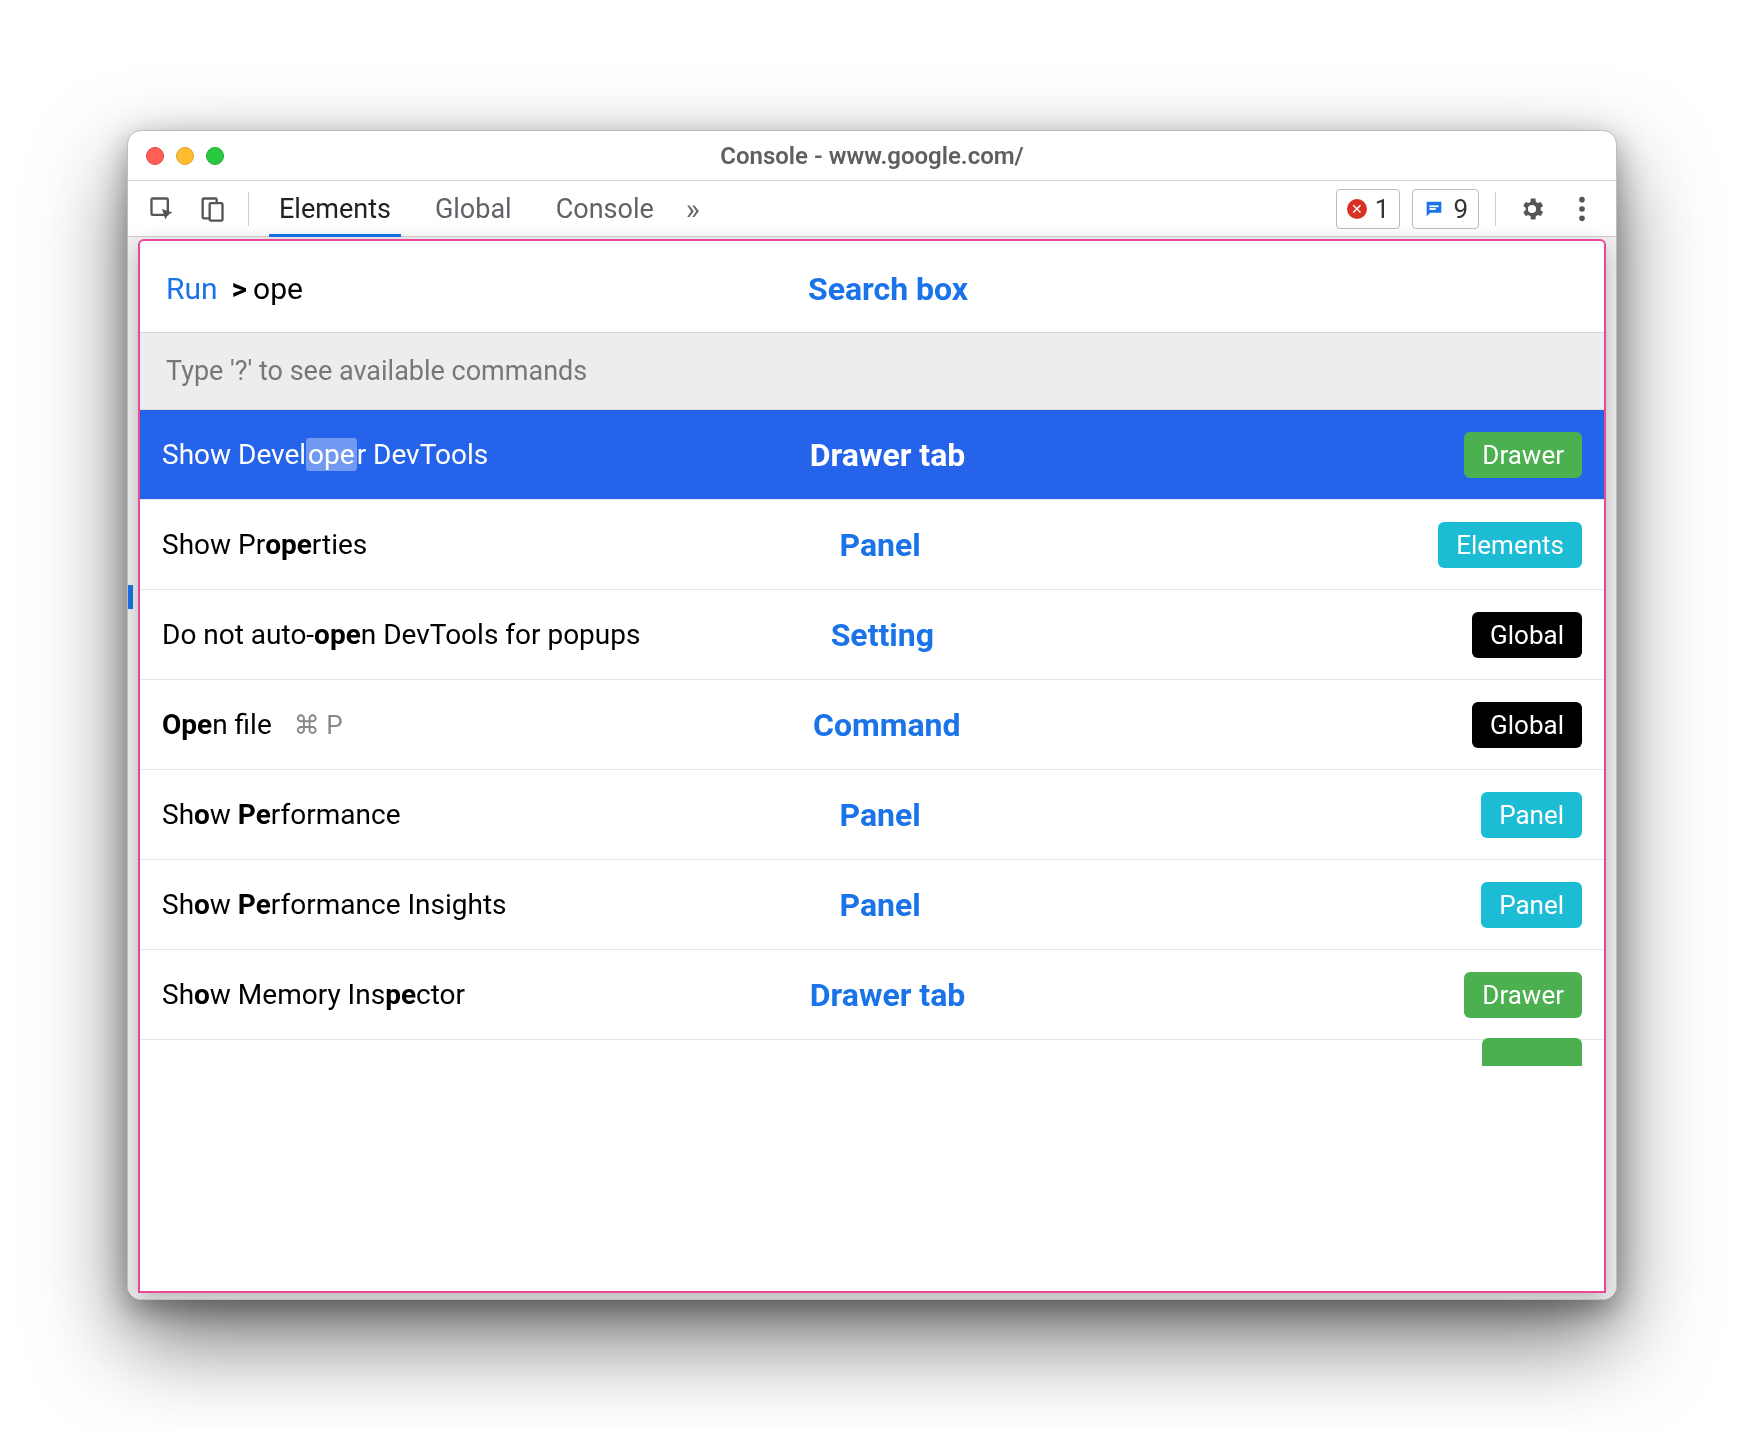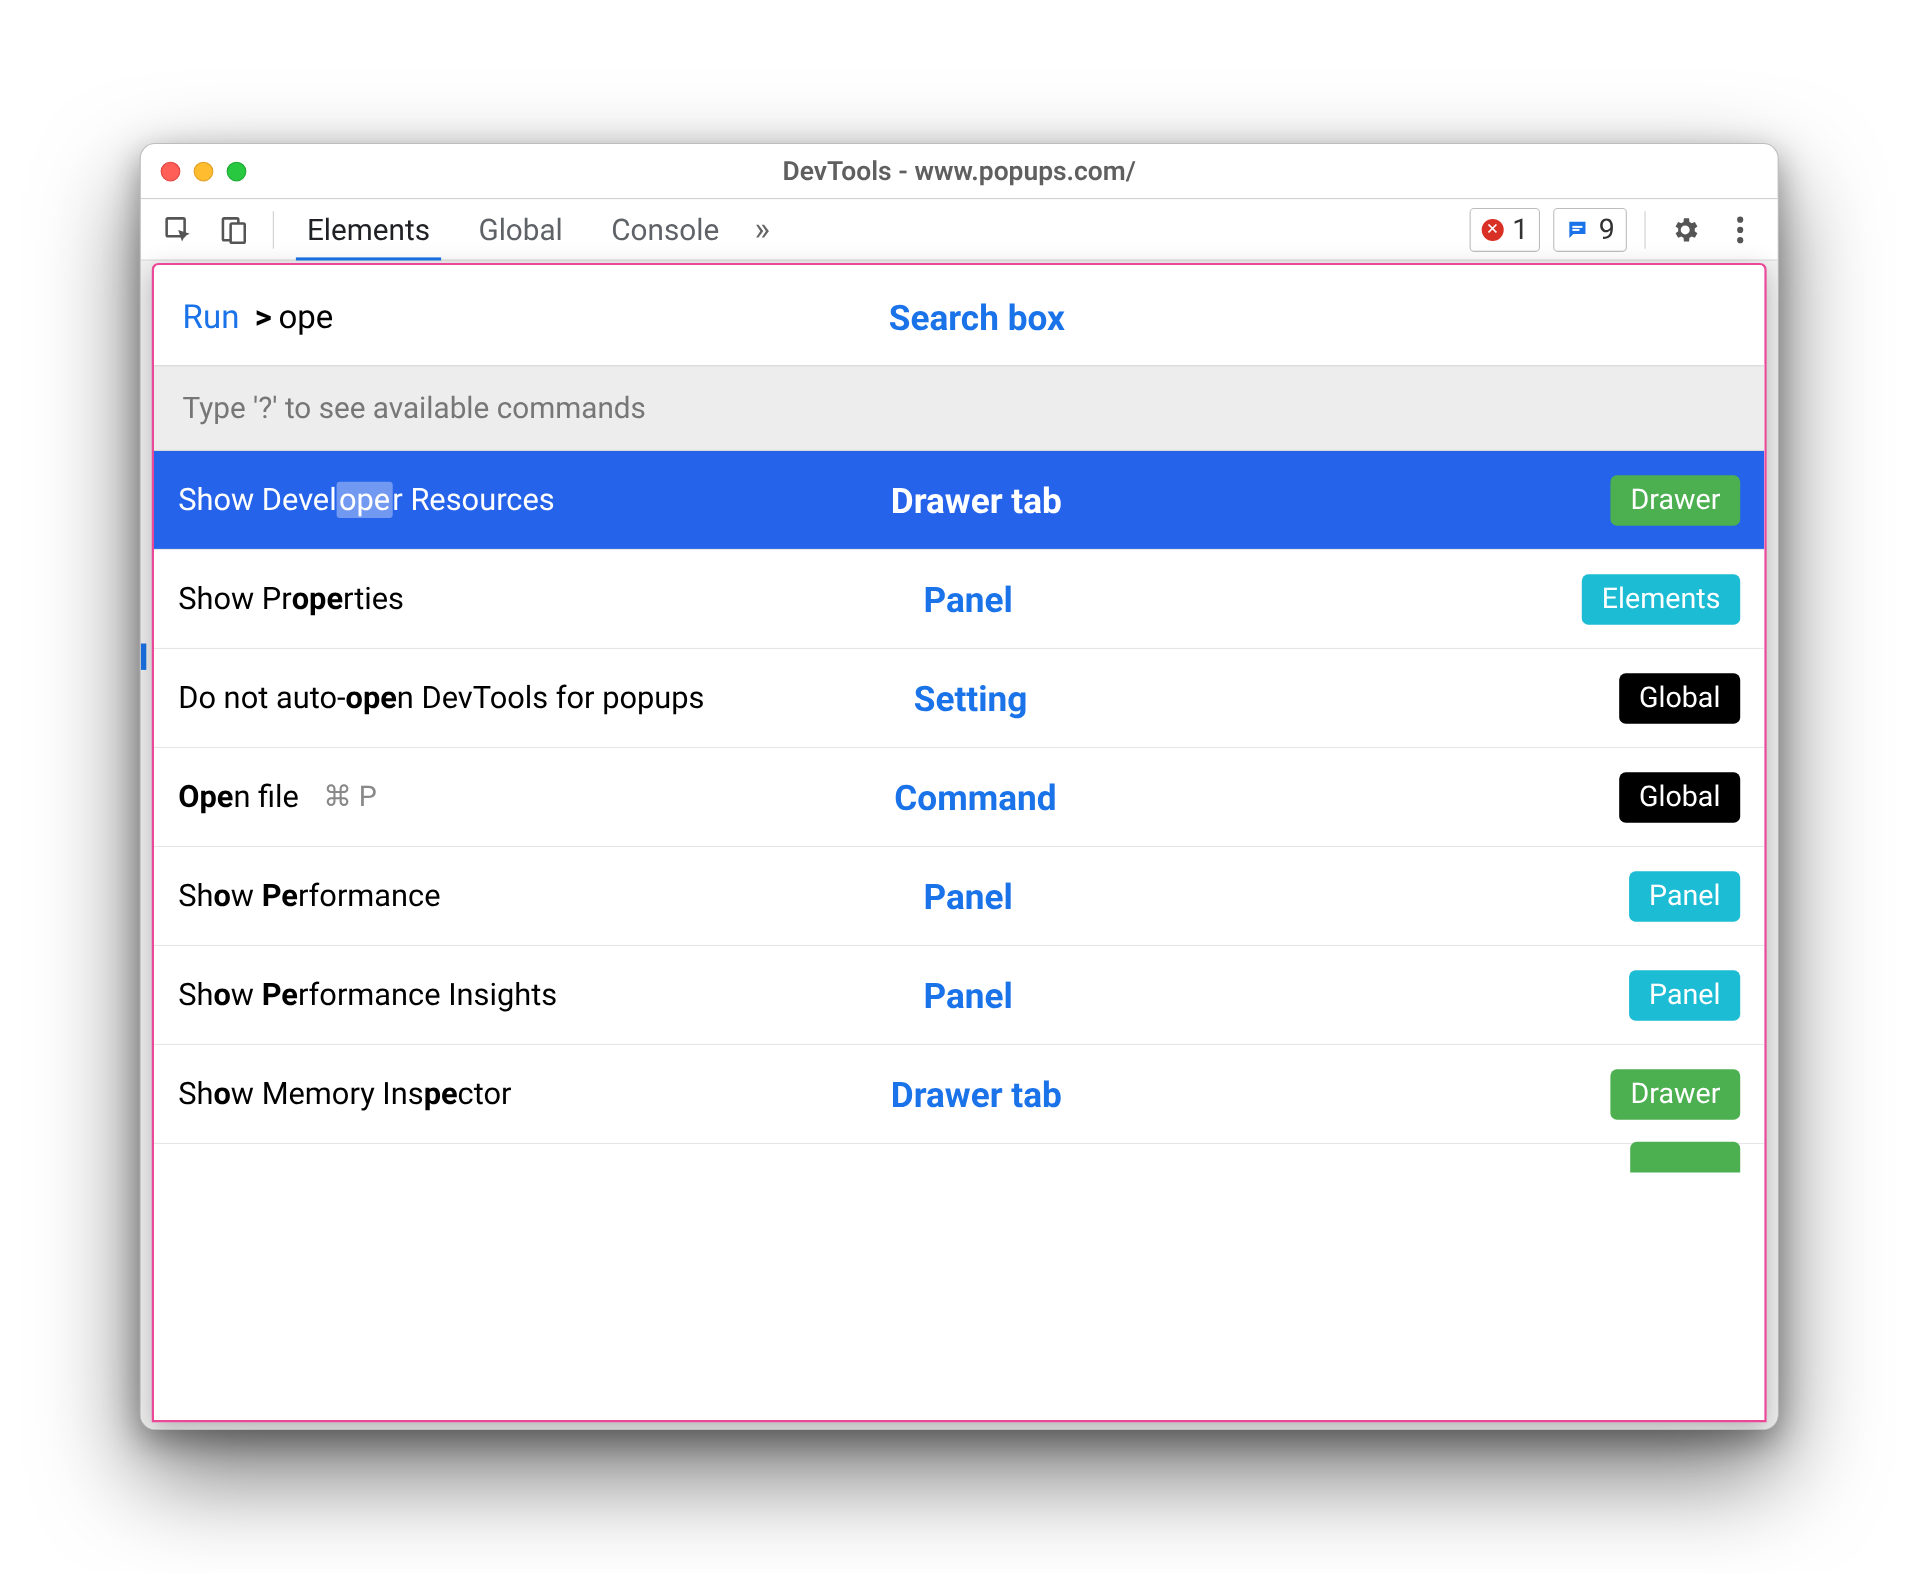--- a/index.html
+++ b/index.html
@@ -140,21 +140,21 @@
 
 <div class="stage">
   <div class="window">
 
     <div class="titlebar">
       <div class="traffic">
         <div class="dot red"></div>
         <div class="dot yellow"></div>
         <div class="dot green"></div>
       </div>
-      <div class="title">DevTools - www.popups.com/</div>
+      <div class="title">Console - www.google.com/</div>
     </div>
 
     <div class="toolbar">
       <div class="tb-iconbtn">
         <svg width="28" height="28" viewBox="0 0 24 24" fill="none" stroke="currentColor" stroke-width="2">
           <rect x="3" y="3" width="14" height="14" rx="1"></rect>
           <path d="M12 12 L21 15 L17 17 L15 21 Z" fill="currentColor" stroke="none"></path>
         </svg>
       </div>
       <div class="tb-iconbtn">
@@ -210,21 +210,21 @@
           <span class="run-label">Run</span>
           <span class="run-angle">&gt;</span>
             <span class="run-query">ope</span>
           <span class="annot searchbox">Search box</span>
         </div>
         <div class="cmd-hint">Type '?' to see available commands</div>
 
         <div class="cmd-list" id="cmd-list">
             <div class="cmd-row selected">
               <span class="text">
-                <span><span>Show Devel</span><span><span class="hl">ope</span></span><span>r Resources</span></span>
+                <span><span>Show Devel</span><span><span class="hl">ope</span></span><span>r DevTools</span></span>
               </span>
               <span class="center-annot">Drawer tab</span>
               <span class="tag drawer">Drawer</span>
             </div>
             <div class="cmd-row">
               <span class="text">
                 <span><span>Show Pr</span><b class="frag">ope</b><span>rties</span></span>
               </span>
               <span class="center-annot">Panel</span>
               <span class="tag elements">Elements</span>

